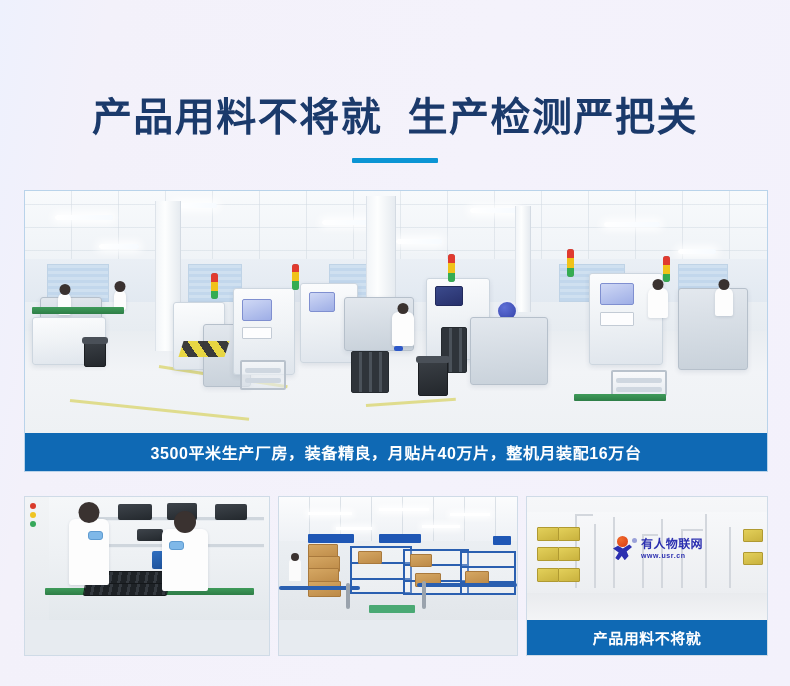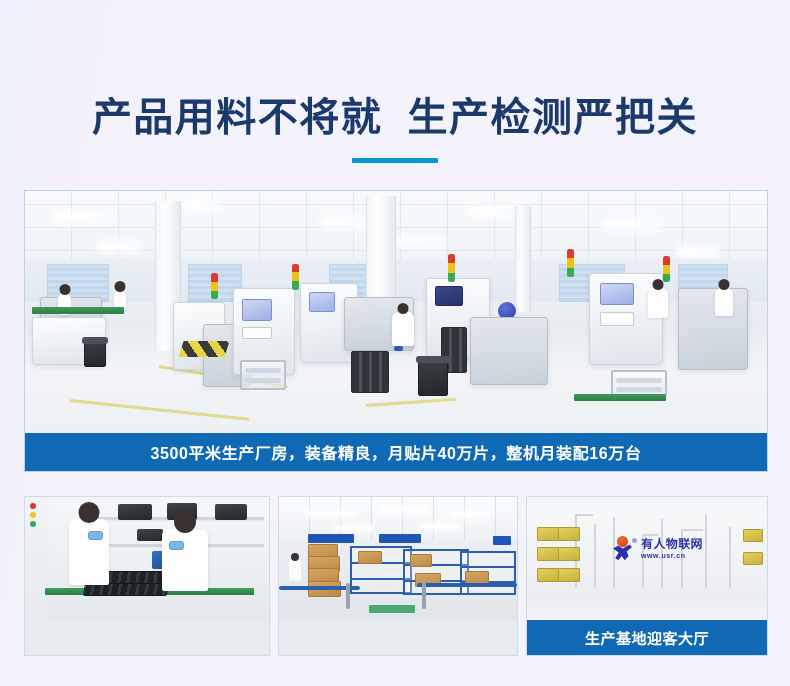--- a/index.html
+++ b/index.html
@@ -637,17 +637,17 @@
             <i class="logo-dot"></i>
           </span>
           <span class="logo-text">
             <span class="logo-cn">有人物联网</span>
             <span class="logo-en">www.usr.cn</span>
           </span>
         </div>
 
         <span class="lobby-floor"></span>
       </div>
-      <div class="card-caption">生产基地迎客大厅</div>
+      <div class="card-caption">产品用料不将就</div>
     </div>
 
   </div>
 </div>
 
 </body></html>

